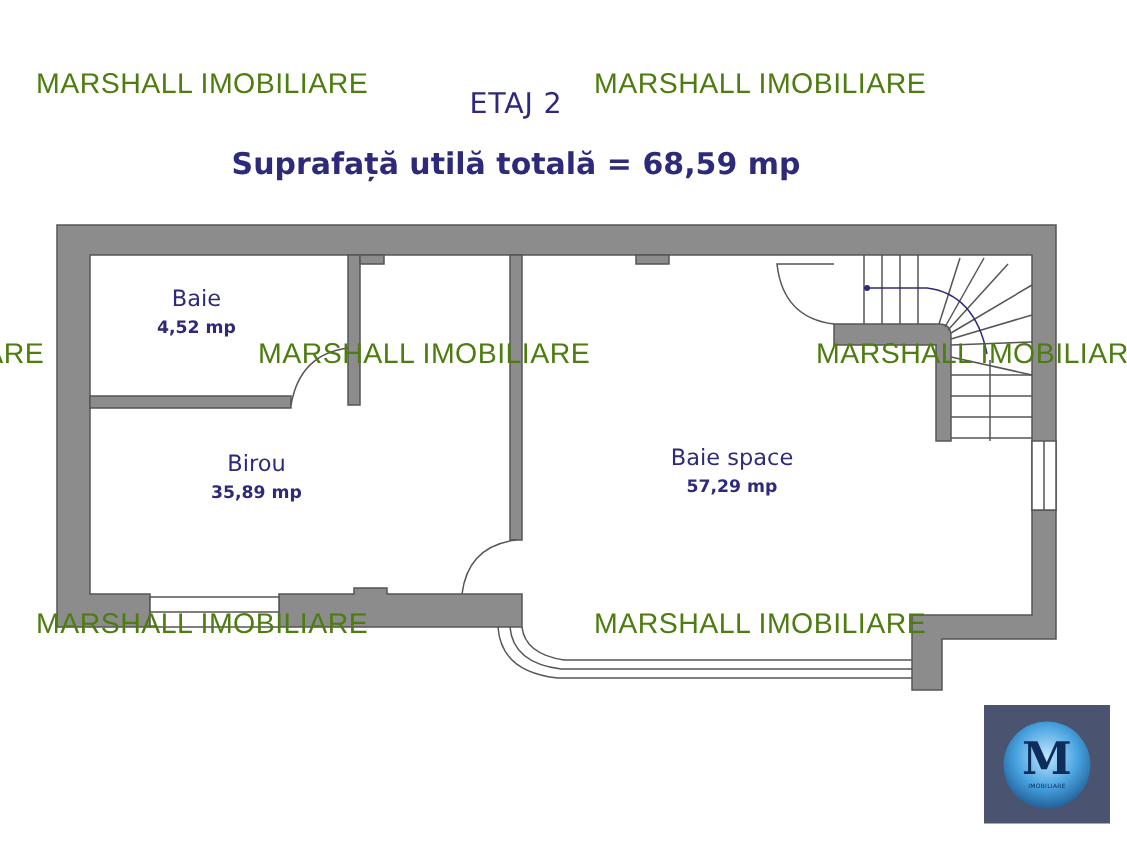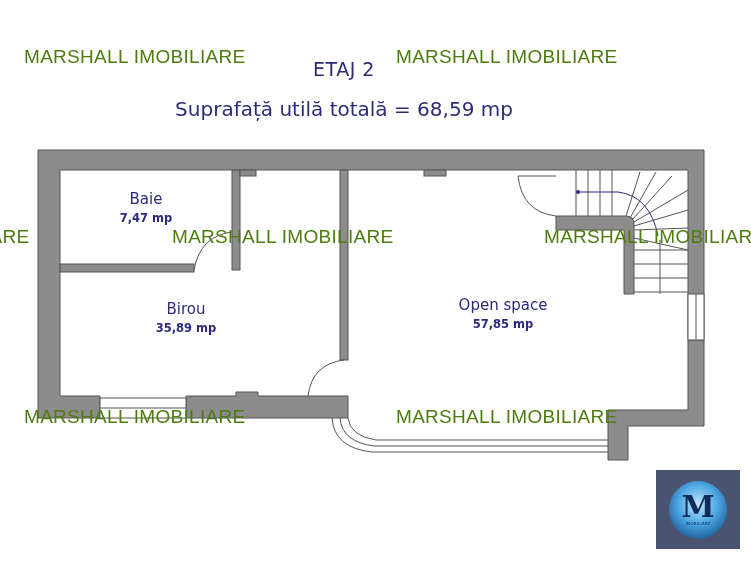--- a/index.html
+++ b/index.html
@@ -1,24 +1,24 @@
 <!DOCTYPE html>
 <html><head>
 <meta charset="utf-8">
 <style>
   html, body { margin:0; padding:0; }
   body { width:751px; height:563px; background:#ffffff; position:relative; overflow:hidden;
          font-family:"DejaVu Sans", sans-serif; }
   .title { position:absolute; left:0; width:688px; text-align:center; color:#2e2a7a; }
   .floor-title { top:58px; font-size:19px; letter-spacing:0.5px; }
-  .area-title { top:97px; font-size:20px; font-weight:normal; }
+  .area-title { top:97px; font-size:20px; font-weight:bold; }
   .wm { position:absolute; color:#4d7c0f; font-family:"Liberation Sans", sans-serif; font-size:19px;
         white-space:nowrap; letter-spacing:0.3px; z-index:3; pointer-events:none; }
   .plan { position:absolute; left:0; top:0; z-index:1; }
-  .room-label { position:absolute; text-align:center; color:#2e2a7a; z-index:2; transform:translateX(-50%); white-space:nowrap;margin-left:15px; }
+  .room-label { position:absolute; text-align:center; color:#2e2a7a; z-index:2; transform:translateX(-50%); white-space:nowrap; }
   .room-name { font-size:15px; display:block; }
   .room-area { font-size:11.5px; display:block; margin-top:3px; font-weight:bold; }
   .logo { position:absolute; left:656px; top:470px; width:84px; height:79px; background:#4a5470; z-index:2;
           display:flex; align-items:center; justify-content:center; }
   .logo-circle { width:58px; height:58px; border-radius:50%;
           background:radial-gradient(circle at 50% 40%, #bfe6ff 0%, #4aa4e0 45%, #1d5c96 80%, #c9d2db 82%, #9aa4ae 100%);
           display:flex; flex-direction:column; align-items:center; justify-content:center; }
   .logo-letter { font-family:"DejaVu Serif", serif; font-weight:bold; font-size:30px; color:#0e2d5a; line-height:28px; }
   .logo-sub { font-size:4px; color:#0e2d5a; letter-spacing:0.2px; }
 </style>
@@ -82,29 +82,29 @@
     <line x1="634" y1="278" x2="688" y2="278"></line>
     <line x1="634" y1="292" x2="688" y2="292"></line>
     <line x1="660" y1="240" x2="660" y2="294"></line>
     <path d="M578 192 H618 Q650 196 658 236" stroke="#2e2a7a"></path>
     <circle cx="578" cy="192" r="2" fill="#2e2a7a" stroke="none"></circle>
   </g>
 </svg>
 
 <div class="room-label" style="left:131px; top:190px;">
   <span class="room-name">Baie</span>
-  <span class="room-area">7,47 mp</span>
+  <span class="room-area">4,52 mp</span>
 </div>
 <div class="room-label" style="left:171px; top:300px;">
   <span class="room-name">Birou</span>
   <span class="room-area">35,89 mp</span>
 </div>
 <div class="room-label" style="left:488px; top:296px;">
-  <span class="room-name">Open space</span>
-  <span class="room-area">57,85 mp</span>
+  <span class="room-name">Baie space</span>
+  <span class="room-area">57,29 mp</span>
 </div>
 
 <div class="wm" style="left:24px; top:46px;">MARSHALL IMOBILIARE</div>
 <div class="wm" style="left:396px; top:46px;">MARSHALL IMOBILIARE</div>
 <div class="wm" style="left:-192px; top:226px;">MARSHALL IMOBILIARE</div>
 <div class="wm" style="left:172px; top:226px;">MARSHALL IMOBILIARE</div>
 <div class="wm" style="left:544px; top:226px;">MARSHALL IMOBILIARE</div>
 <div class="wm" style="left:24px; top:406px;">MARSHALL IMOBILIARE</div>
 <div class="wm" style="left:396px; top:406px;">MARSHALL IMOBILIARE</div>
 

